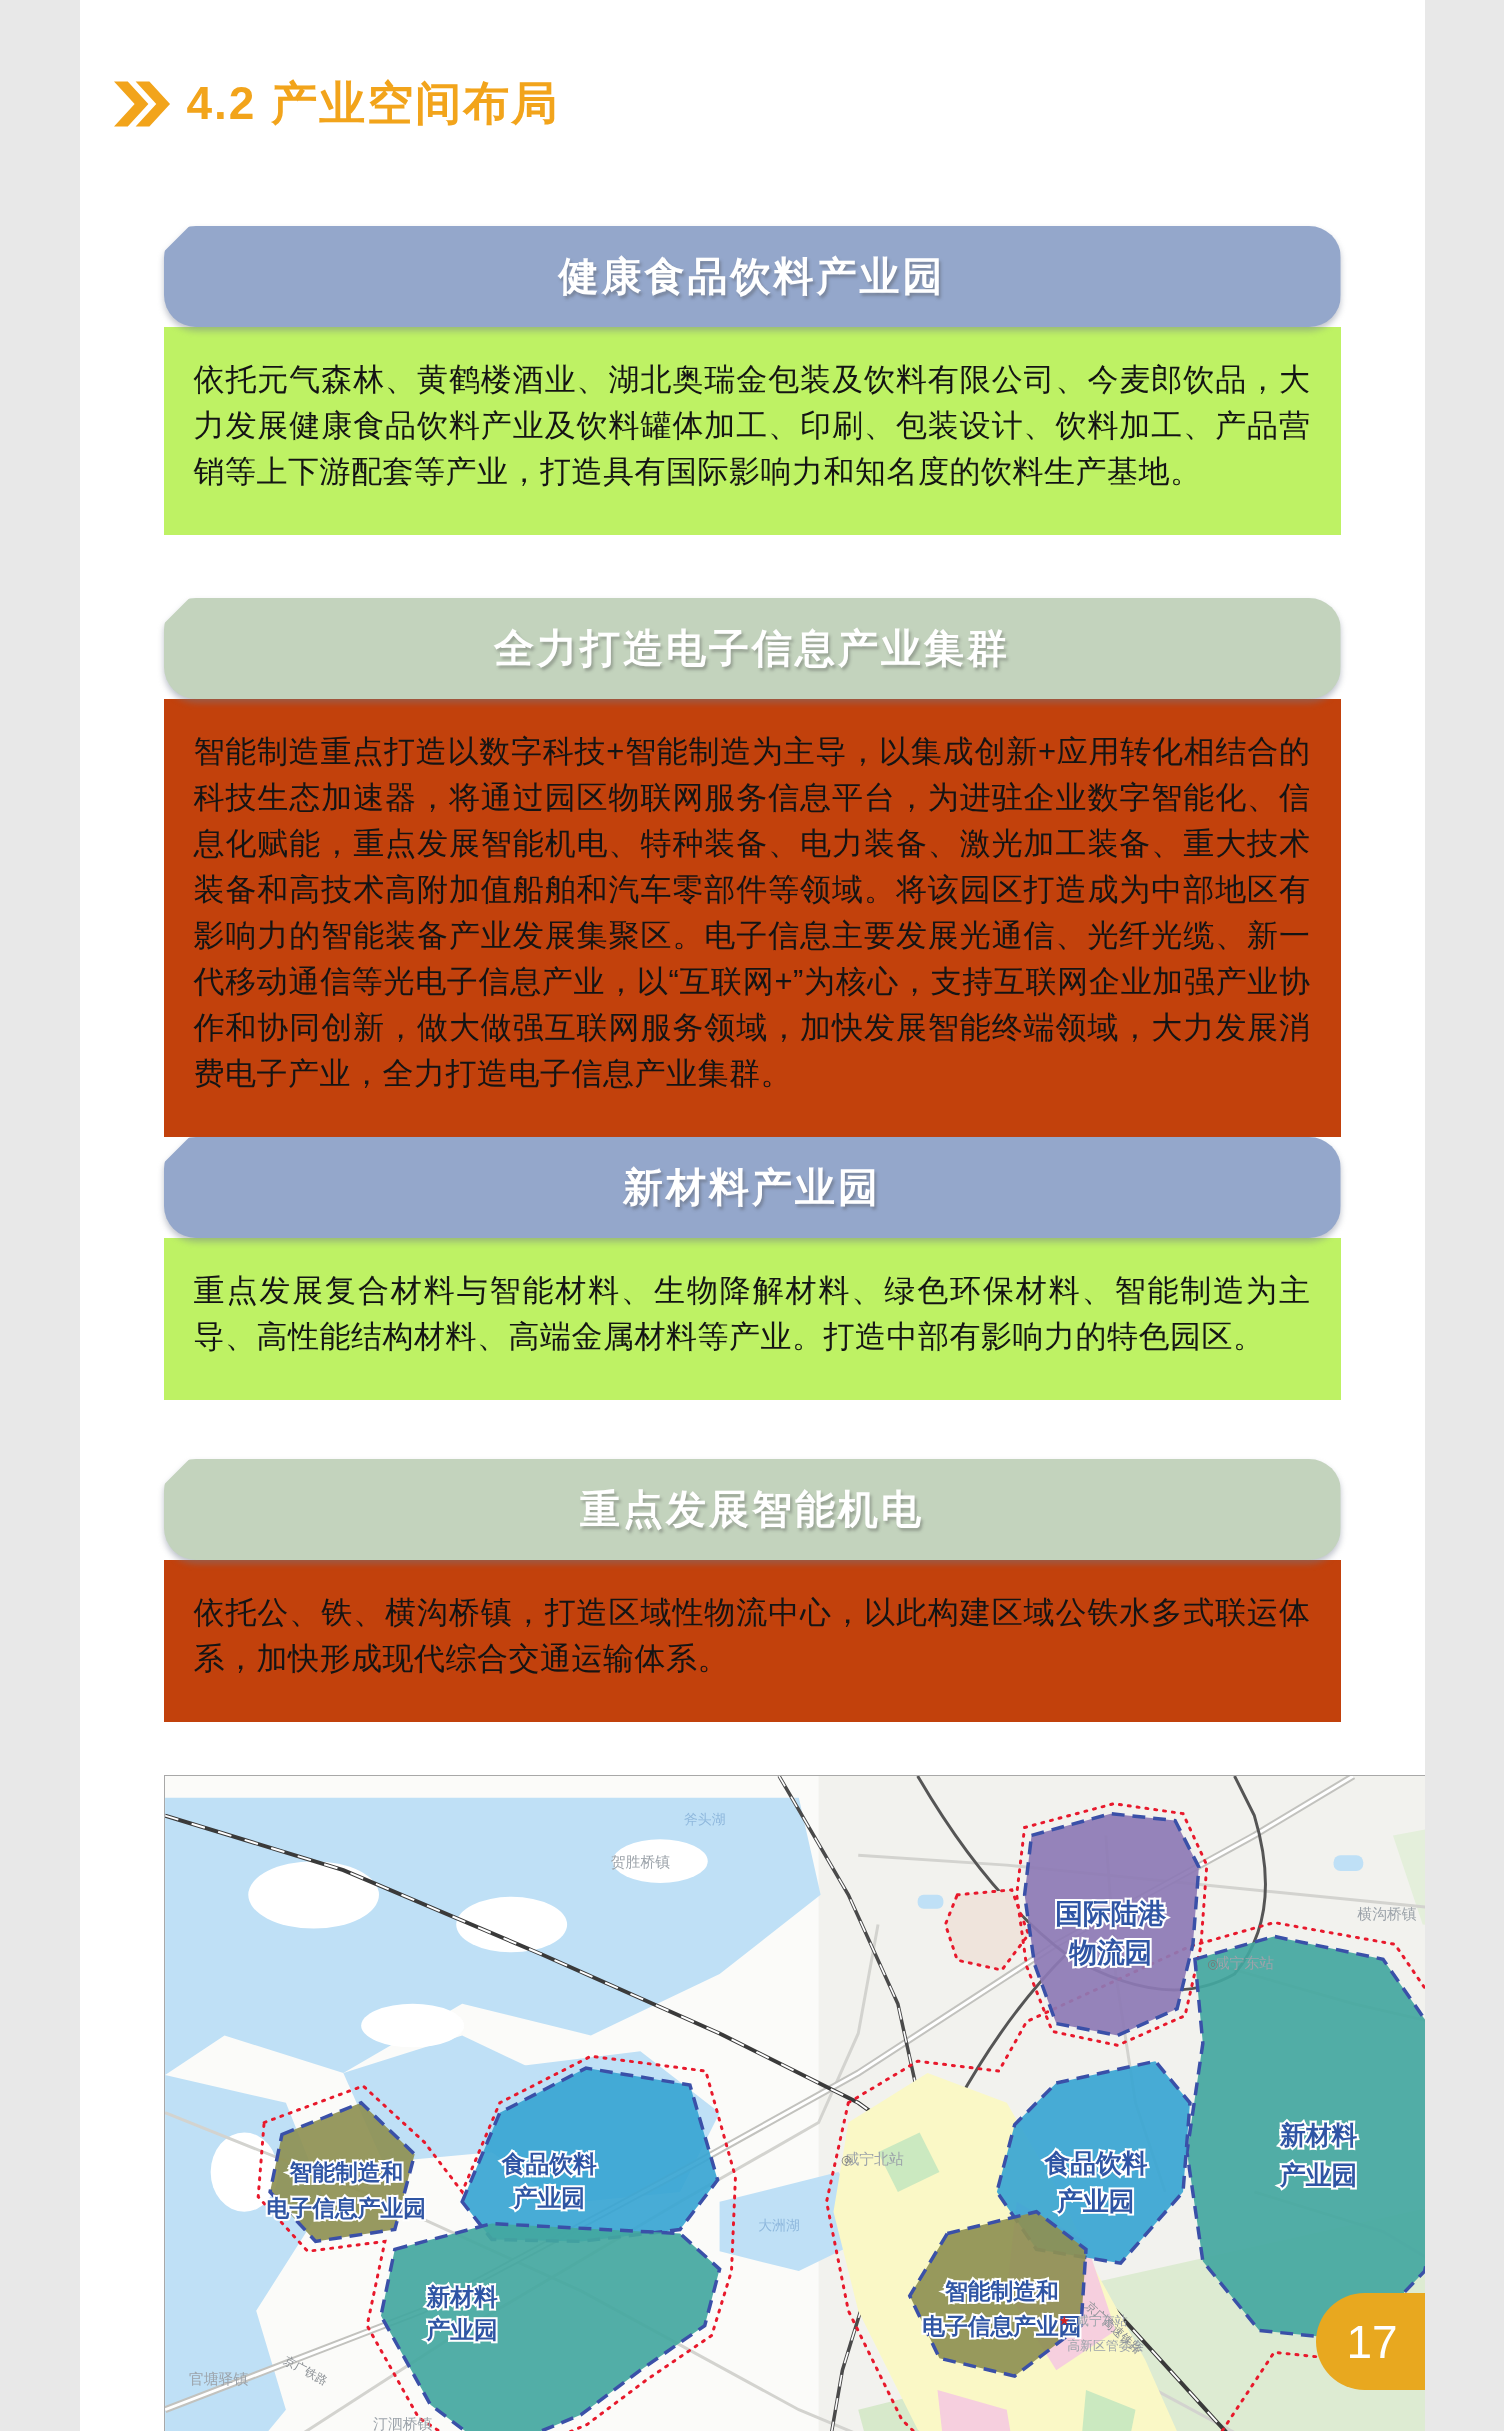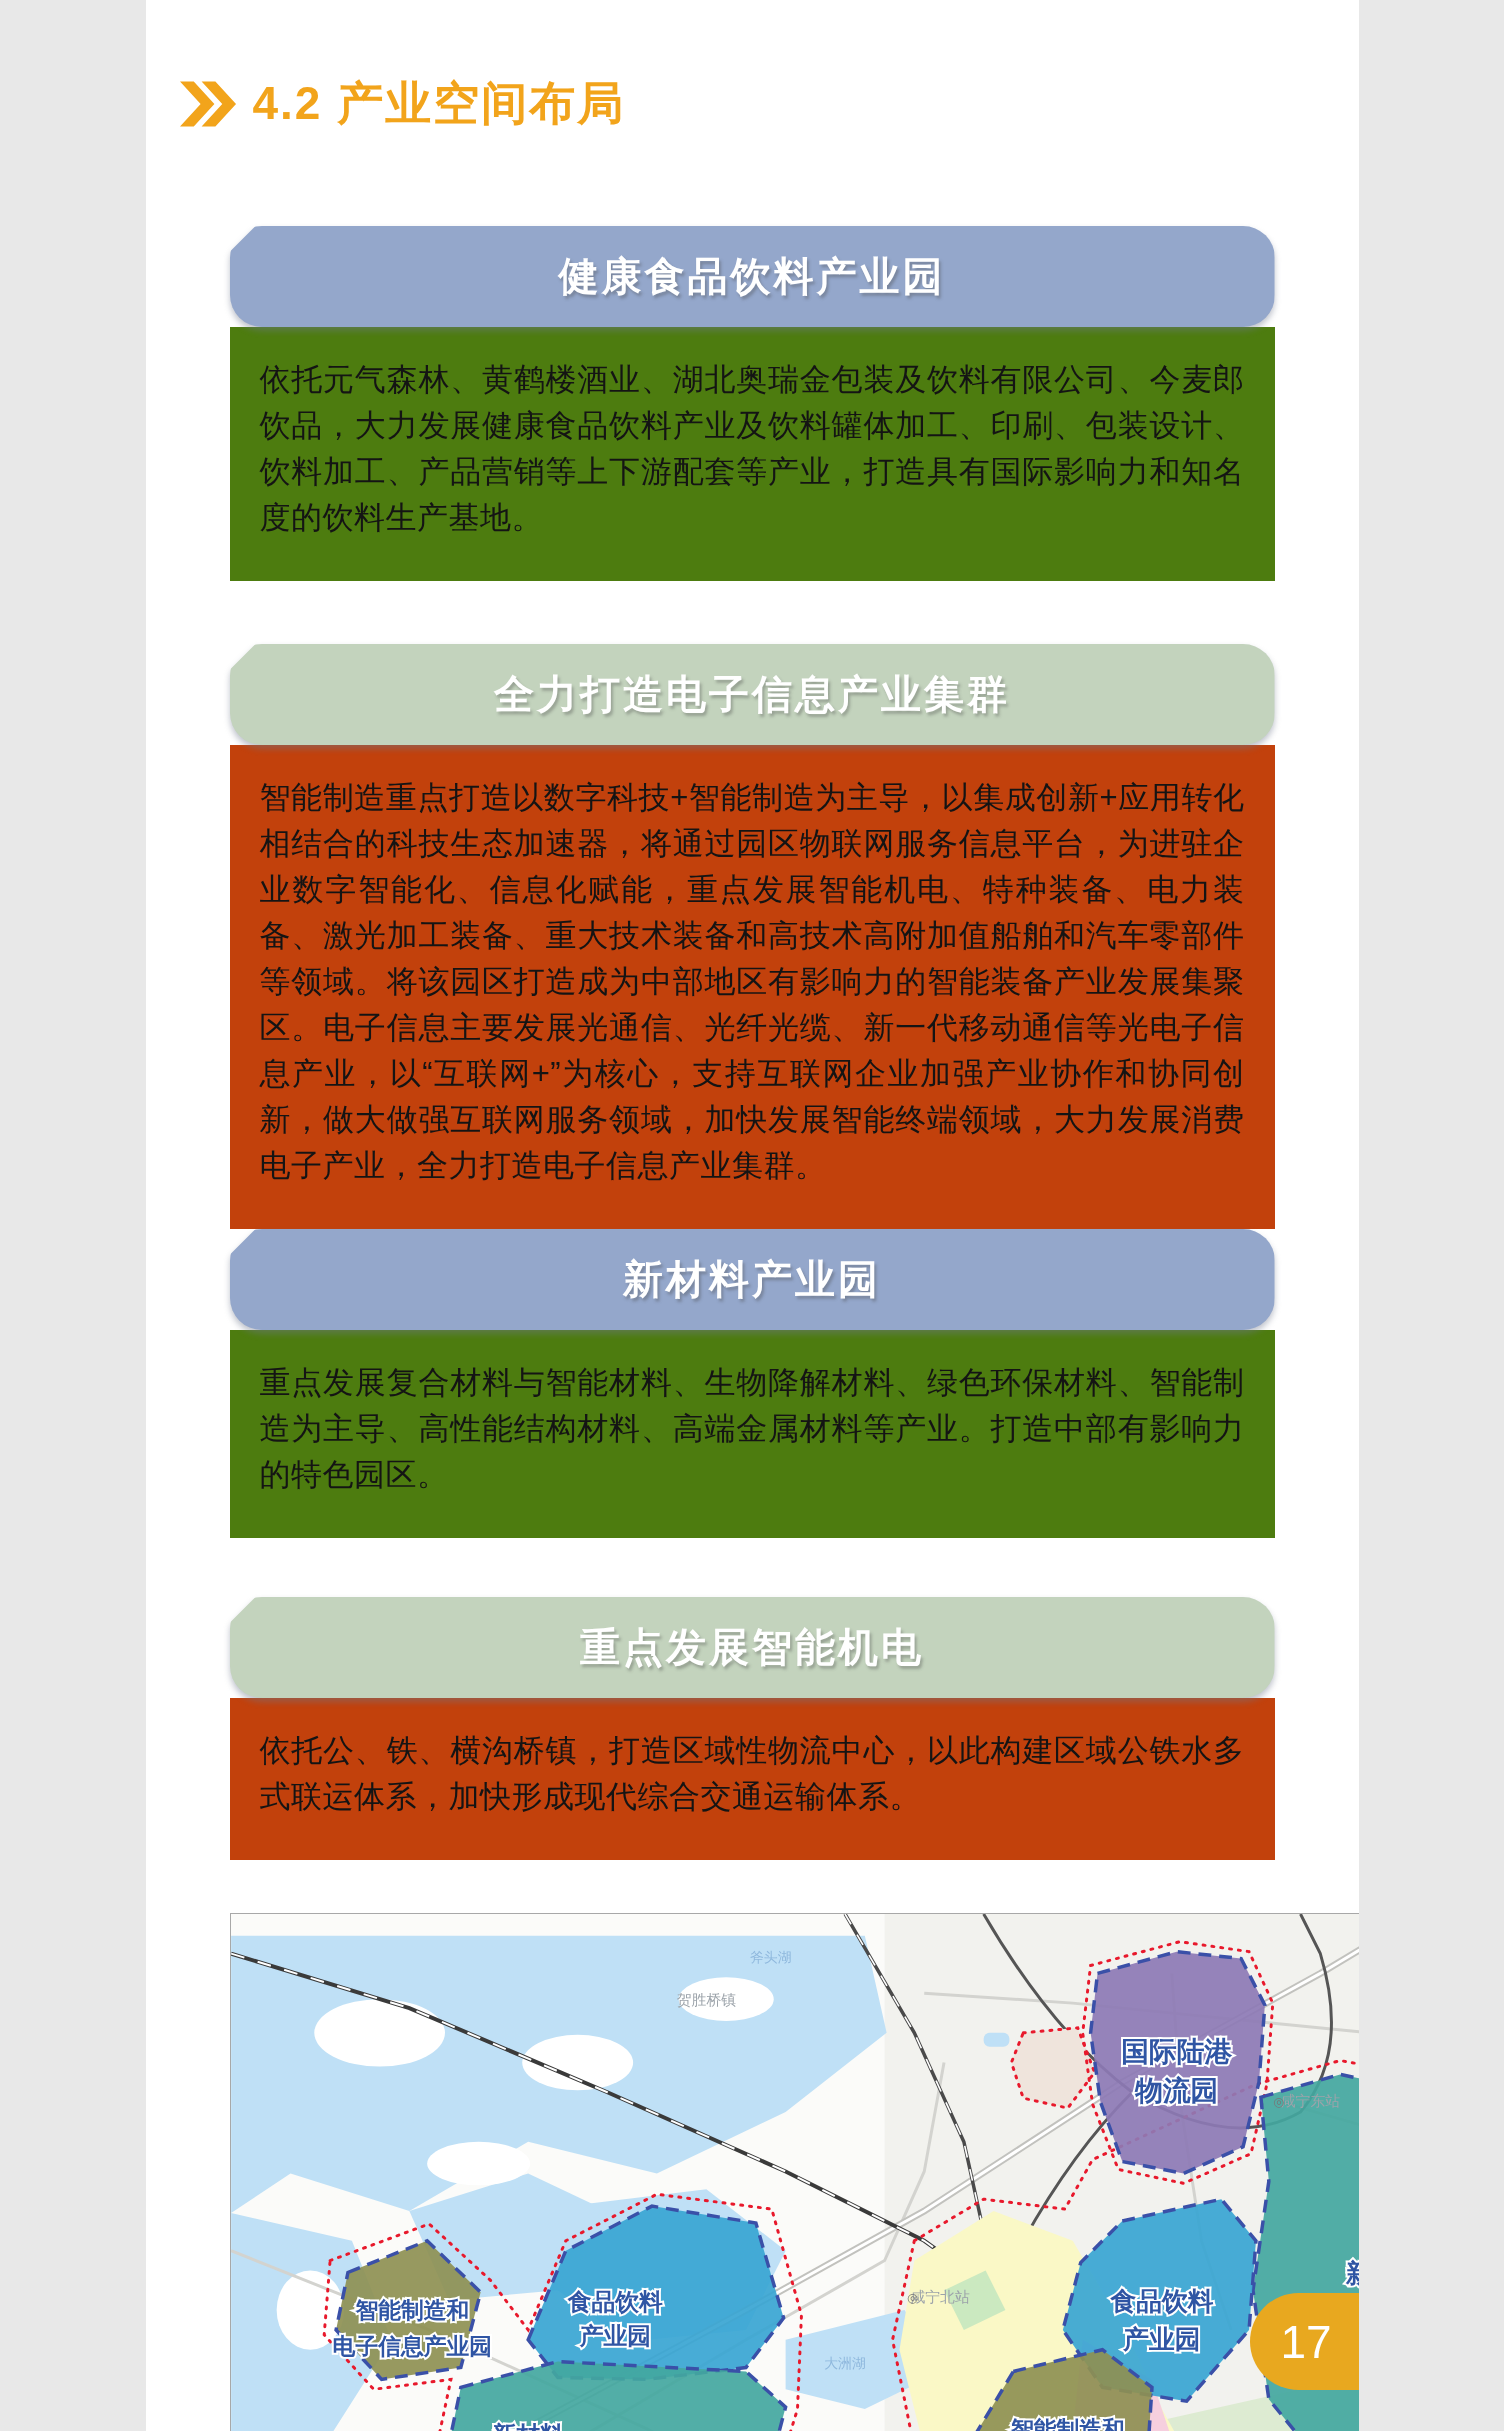--- a/index.html
+++ b/index.html
@@ -1,36 +1,36 @@
 <!DOCTYPE html>
 <html><head>
 <meta charset="utf-8">
 <style>
   * { box-sizing: border-box; }
   html,body { margin:0; padding:0; background:#e8e8e8; }
   body { font-family:"Liberation Sans","DejaVu Sans",sans-serif; }
-  .page { position:relative; width:1213px; height:2432px; margin:0 auto; background:#ffffff; overflow:hidden; }
+  .page { position:relative; width:1345px; height:2432px; margin:0 auto; background:#ffffff; overflow:hidden; }
 
   
   .doc-header { display:flex; align-items:center; gap:16px; padding:73px 0 0 34px; }
   .doc-header h1 { margin:0; font-size:46px; font-weight:bold; color:#F2A41B; letter-spacing:2px; }
 
   
   .sec { margin:0 84px; }
   .sec-1 { margin-top:91px; }
   .sec-2 { margin-top:63px; }
   .sec-3 { }
   .sec-4 { margin-top:59px; }
   .banner-wrap { filter:drop-shadow(0 4px 3px rgba(110,120,140,.45)); }
   .banner { height:101px; display:flex; align-items:center; justify-content:center;
             clip-path:polygon(26px 0,100% 0,100% 100%,0 100%,0 26px);border-radius:32px; }
   .banner span { font-size:40px; font-weight:bold; color:#ffffff; letter-spacing:3px;
                  text-shadow:2px 3px 3px rgba(70,70,70,.35); }
   .theme-blue  .banner { background:#94a7cb; }
-  .theme-blue  .sec-body { background:#4d7c0f; }
+  .theme-blue  .sec-body { background:#bef264; }
   .theme-green .banner { background:#c3d3bd; }
   .theme-green .sec-body { background:#c2410c; }
   .sec-body { padding:30px 30px 40px; }
   .sec-body p { margin:0; font-size:31px; line-height:46px; color:#141414;
                 text-align:justify; letter-spacing:0.5px; }
 
   
   .map-fig { position:relative; margin:53px 84px 0; width:1337px; height:790px;
              border:1px solid #a8a8a8; background:#fbfbf9; }
   .map-fig svg.mapsvg { position:absolute; top:0; left:0; }

